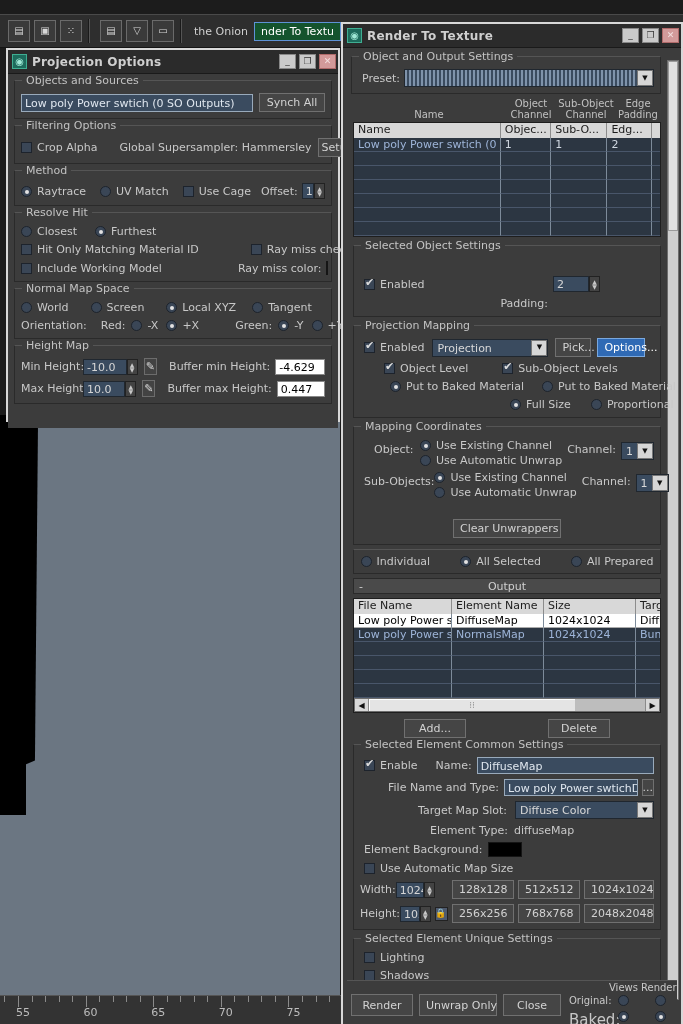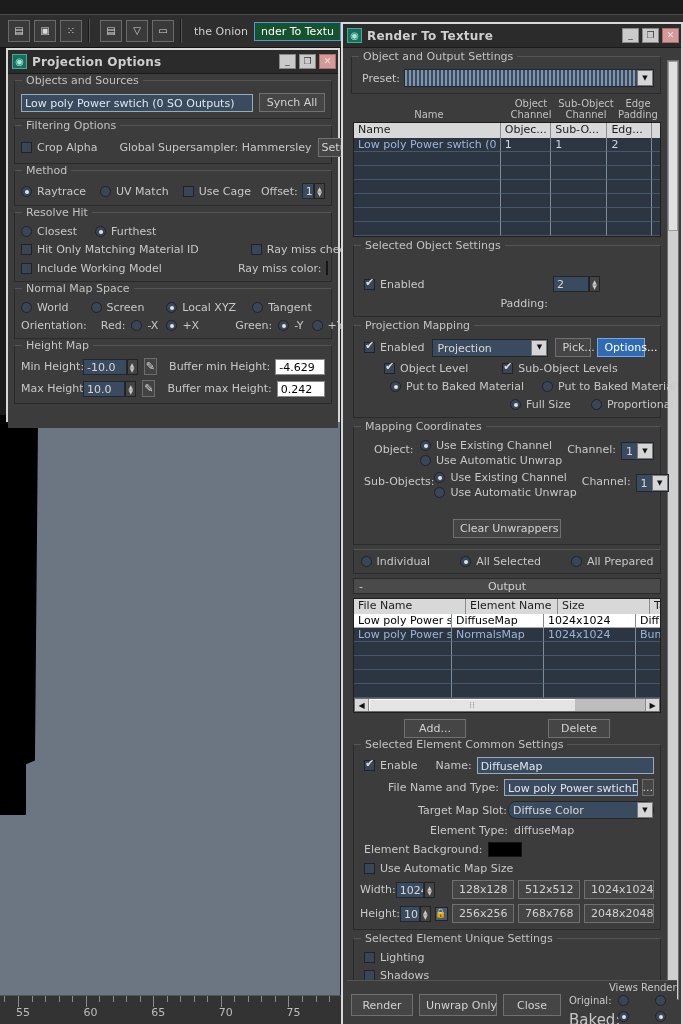--- a/index.html
+++ b/index.html
@@ -358,21 +358,21 @@
         </div>
         <div class="row" style="margin-bottom:0;">
           <span class="lbl" style="margin-left:0; width:62px;">Max Height:</span>
           <div class="field" style="width:54px;">10.0</div>
           <div class="spin">
               <span>▲</span>
               <span>▼</span>
             </div>
           <div class="pickicon" style="margin-left:6px;">✎</div>
           <span class="lbl" style="margin-left:12px;">Buffer max Height:</span>
-          <div class="field white" style="width:62px; margin-left:5px;">0.242</div>
+          <div class="field white" style="width:62px; margin-left:5px;">0.447</div>
         </div>
       </div>
 
     </div>
   </div>
 
   <div class="dialog" style="left:341px; top:22px; width:342px; height:1002px;">
     <div class="dlg-title">
       <div class="dlg-ico">◉</div>
       <div class="dlg-name">Render To Texture</div>
@@ -568,21 +568,21 @@
         </div>
       </div>
 
       <div class="rollup" style="margin:4px 6px 4px 10px;">
         <span class="pm">-</span>
         <span>Output</span>
       </div>
 
       <div class="tbl" style="margin:2px 6px 0 10px;">
         <div class="thead">
-          <div style="width:112px;">File Name</div>
+          <div style="width:98px;">File Name</div>
           <div style="width:92px;">Element Name</div>
           <div style="width:92px;">Size</div>
           <div style="flex:1; border-right:0;">Targ</div>
         </div>
         <div class="trow white">
           <div style="width:98px;">Low poly Power s...</div>
           <div style="width:92px;">DiffuseMap</div>
           <div style="width:92px;">1024x1024</div>
           <div style="flex:1; border-right:0;">Diffu</div>
         </div>
@@ -639,21 +639,21 @@
           <span class="lbl" style="margin-left:18px;">Name:</span>
           <div class="field sel" style="width:184px; margin-left:5px; height:17px; line-height:15px;">DiffuseMap</div>
         </div>
         <div class="row">
           <span class="lbl" style="margin-left:28px;">File Name and Type:</span>
           <div class="field sel" style="width:184px; margin-left:5px; height:17px; line-height:15px;">Low poly Power swtichDiffuseMap.tg</div>
           <div class="btn" style="width:16px; margin-left:4px; padding:2px 0; height:17px; line-height:12px;">...</div>
         </div>
         <div class="row">
           <span class="lbl" style="margin-left:58px;">Target Map Slot:</span>
-          <div class="combo" style="width:184px; margin-left:1px;border-radius:8px;">
+          <div class="combo" style="width:184px; margin-left:8px;">
             <div class="cval">Diffuse Color</div>
             <div class="carrow">▼</div>
           </div>
         </div>
         <div class="row">
           <span class="lbl" style="margin-left:70px;">Element Type:</span>
           <span class="lbl" style="margin-left:6px;">diffuseMap</span>
         </div>
         <div class="row">
           <span class="lbl" style="margin-left:4px;">Element Background:</span>

